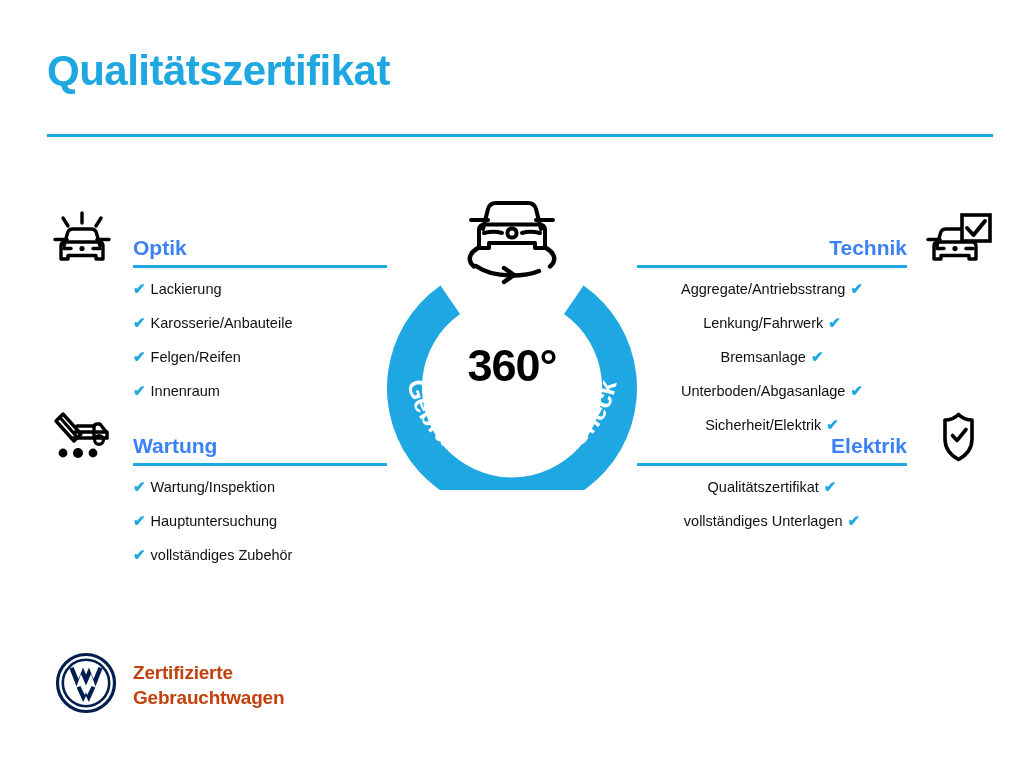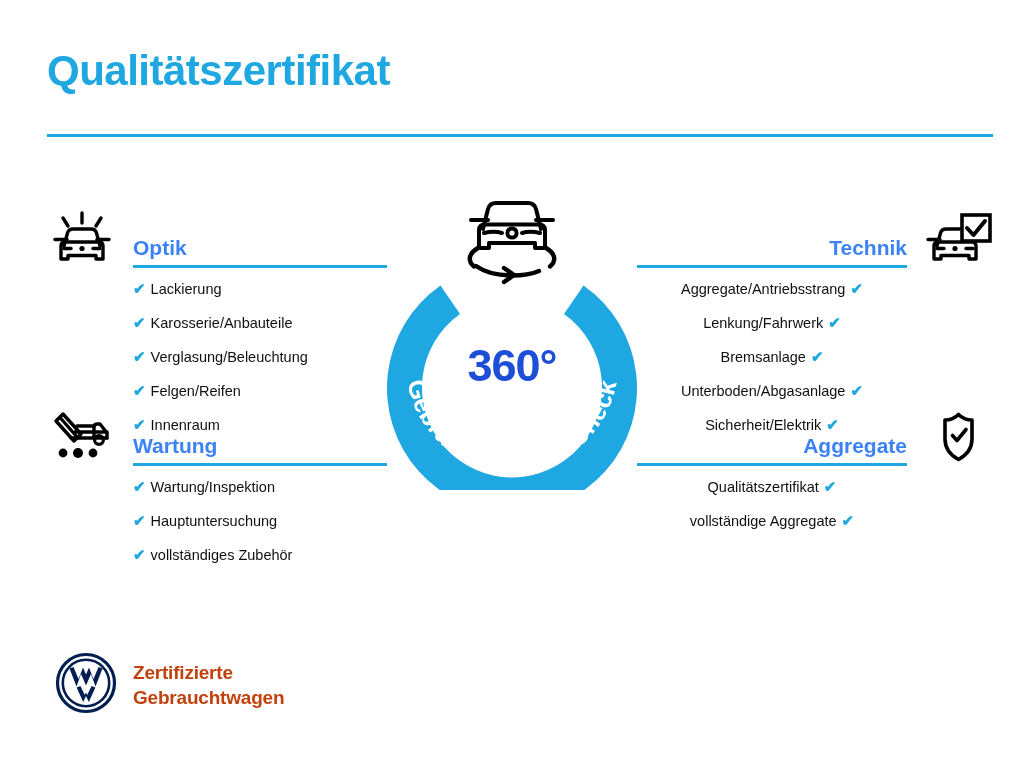--- a/index.html
+++ b/index.html
@@ -108,21 +108,21 @@
   #badge-ring { position: absolute; left: 0; top: 50px; width: 288px; height: 250px; }
   #badge-car  { position: absolute; left: 92px; top: 0px; width: 104px; height: 96px; }
   #badge-360 {
     position: absolute;
     left: 0;
     top: 150px;
     width: 288px;
     text-align: center;
     font-size: 45px;
     font-weight: bold;
-    color: #1d4ed8;
+    color: #000000;
     letter-spacing: -1px;
   }
 
   
   #vw-block {
     position: absolute;
     left: 55px;
     top: 650px;
     width: 320px;
     height: 70px;
@@ -164,21 +164,20 @@
         </g>
         <circle cx="35" cy="38.5" r="2.6" fill="#000"></circle>
       </svg>
     </div>
     <div class="sec-title">Optik</div>
     <div class="sec-underline"></div>
   </div>
   <ul class="check-list">
     <li><span class="ck">✔</span><span>Lackierung</span></li>
     <li><span class="ck">✔</span><span>Karosserie/Anbauteile</span></li>
-    <li><span class="ck">✔</span><span>Verglasung/Beleuchtung</span></li>
     <li><span class="ck">✔</span><span>Felgen/Reifen</span></li>
     <li><span class="ck">✔</span><span>Innenraum</span></li>
   </ul>
 </div>
 
 <div class="section left sec-wartung">
   <div class="sec-head">
     <div class="sec-icon">
       <svg viewBox="0 0 70 60" width="70" height="60">
         <g fill="none" stroke="#000" stroke-width="3.4" stroke-linejoin="round" stroke-linecap="round">
@@ -237,26 +236,26 @@
 </div>
 
 <div class="section right sec-garantie">
   <div class="sec-head">
     <div class="sec-icon">
       <svg viewBox="0 0 70 60" width="70" height="60">
         <path d="M22 12 C28 12 33 9 35.5 6.5 C38 9 43 12 49 12 L49 31 C49 42 41 48.5 35.5 51.5 C30 48.5 22 42 22 31 Z" fill="none" stroke="#000" stroke-width="3.6" stroke-linejoin="round"></path>
         <path d="M29.5 27.5 L34 32.5 L43 21.5" fill="none" stroke="#000" stroke-width="3.6" stroke-linecap="round" stroke-linejoin="round"></path>
       </svg>
     </div>
-    <div class="sec-title">Aggregate</div>
+    <div class="sec-title">Elektrik</div>
     <div class="sec-underline"></div>
   </div>
   <ul class="check-list">
     <li><span>Qualitätszertifikat</span><span class="ck">✔</span></li>
-    <li><span>vollständige Aggregate</span><span class="ck">✔</span></li>
+    <li><span>vollständiges Unterlagen</span><span class="ck">✔</span></li>
   </ul>
 </div>
 
 <div id="center-badge">
 
   <svg id="badge-ring" viewBox="0 0 288 250" width="288" height="250">
     <defs>
       <path id="arcPath" d="M 38 125 A 106 106 0 1 0 250 125" fill="none"></path>
     </defs>
 

